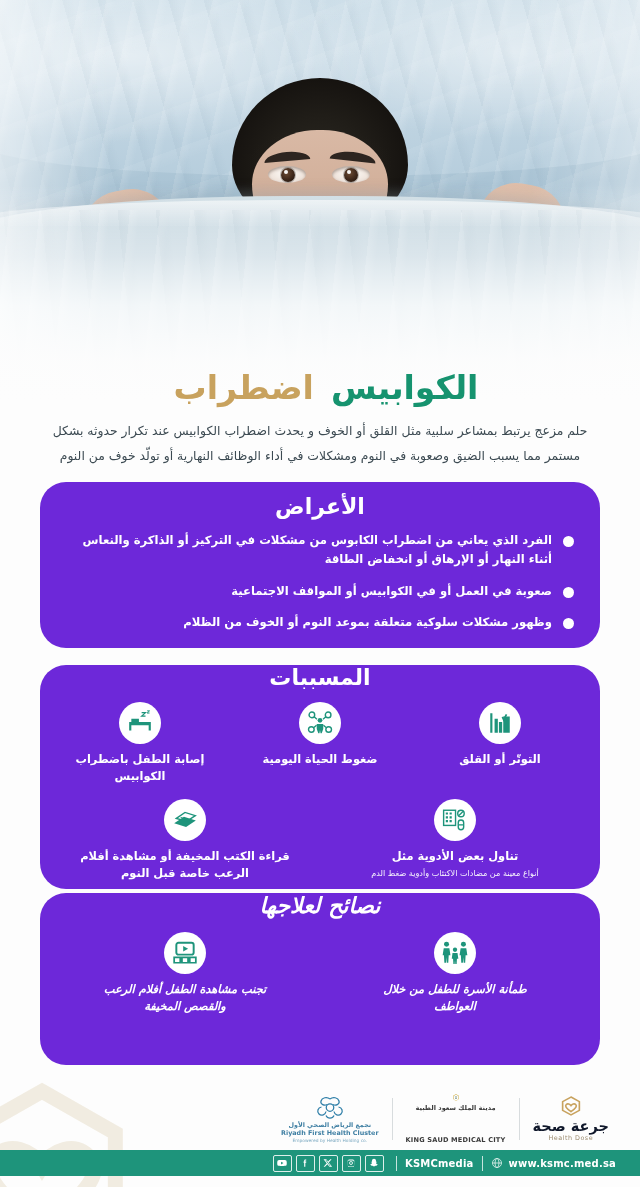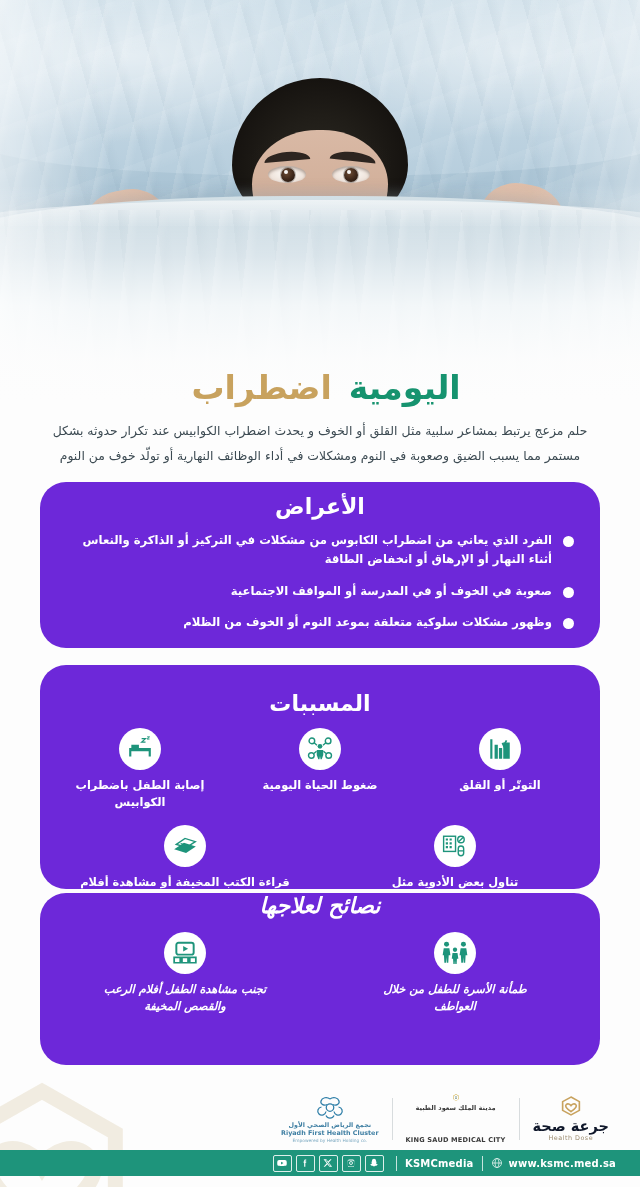--- a/index.html
+++ b/index.html
@@ -121,21 +121,21 @@
   .card-title { text-align:center; color:#ffffff; font-size:22px; font-weight:bold; direction:rtl; }
 
   
   #card-symptoms { top:482px; height:166px; padding:12px 0 0; }
   .sym-list { margin-top:12px; padding:0 26px 0 18px; }
   .sym-item { display:flex; align-items:flex-start; direction:rtl; margin-bottom:13px; }
   .sym-dot { width:11px; height:11px; border-radius:50%; background:#fff; flex:0 0 11px; margin-top:5px; margin-left:11px; }
   .sym-text { color:#ffffff; font-size:11.6px; line-height:1.62; text-align:right; font-weight:bold; }
 
   
-  #card-causes { top:665px; height:224px; padding-top:26px; }
+  #card-causes { top:665px; height:224px; padding-top:0; }
   .icon-row { display:flex; direction:rtl; justify-content:space-around; padding:0 10px; }
   .icon-cell { width:170px; text-align:center; }
   .ic-circle { width:42px; height:42px; border-radius:50%; background:#fff; margin:0 auto 7px;
                display:flex; align-items:center; justify-content:center; }
   .ic-circle svg { width:26px; height:26px; fill:#1e947b; }
   .ic-label { color:#fff; font-size:11.4px; font-weight:bold; line-height:1.5; direction:rtl; }
   .ic-sub { color:#ffffff; font-size:8.1px; line-height:1.45; margin-top:3px; opacity:.95; direction:rtl; }
   .row2 { margin-top:14px; }
   .row2 .icon-cell { width:230px; }
 
@@ -204,35 +204,35 @@
     <div class="duvet"></div>
     <div class="duvet-seam"></div>
     <div class="duvet-folds"></div>
     <div class="hero-side-l"></div>
     <div class="hero-side-r"></div>
     <div class="hero-fade"></div>
   </div>
 </div>
 
 <div class="title-wrap">
-  <span class="title t-green">اليومية</span>
+  <span class="title t-green">الكوابيس</span>
   <span class="title t-gold">اضطراب</span>
 </div>
 <div class="intro">حلم مزعج يرتبط بمشاعر سلبية مثل القلق أو الخوف و يحدث اضطراب الكوابيس عند تكرار حدوثه  بشكل مستمر مما يسبب الضيق وصعوبة في النوم ومشكلات في أداء الوظائف النهارية أو تولّد خوف من النوم</div>
 
 <div class="card" id="card-symptoms">
   <div class="card-title">الأعراض</div>
   <div class="sym-list">
     <div class="sym-item">
       <span class="sym-dot"></span>
       <span class="sym-text">الفرد الذي يعاني من اضطراب الكابوس من مشكلات في التركيز أو الذاكرة  والنعاس أثناء النهار أو الإرهاق أو انخفاض الطاقة</span>
     </div>
     <div class="sym-item">
       <span class="sym-dot"></span>
-      <span class="sym-text">صعوبة في الخوف أو في المدرسة أو المواقف الاجتماعية</span>
+      <span class="sym-text">صعوبة في العمل أو في الكوابيس أو المواقف الاجتماعية</span>
     </div>
     <div class="sym-item">
       <span class="sym-dot"></span>
       <span class="sym-text">وظهور مشكلات سلوكية متعلقة بموعد النوم أو الخوف من الظلام</span>
     </div>
   </div>
 </div>
 
 <div class="card" id="card-causes">
   <div class="card-title">المسببات</div>

